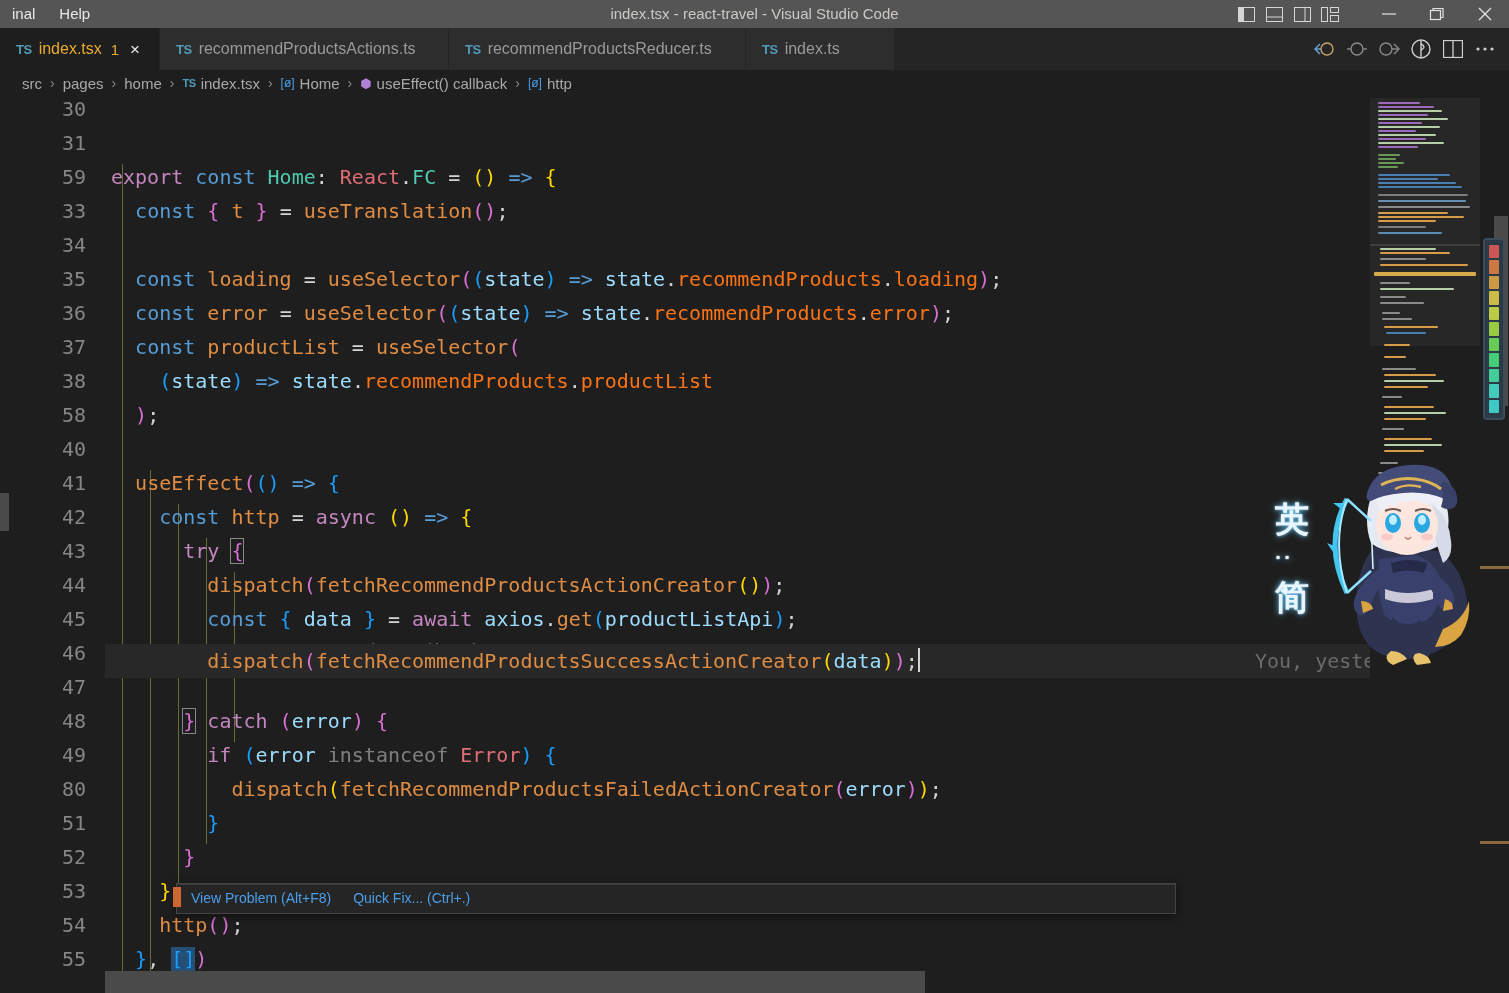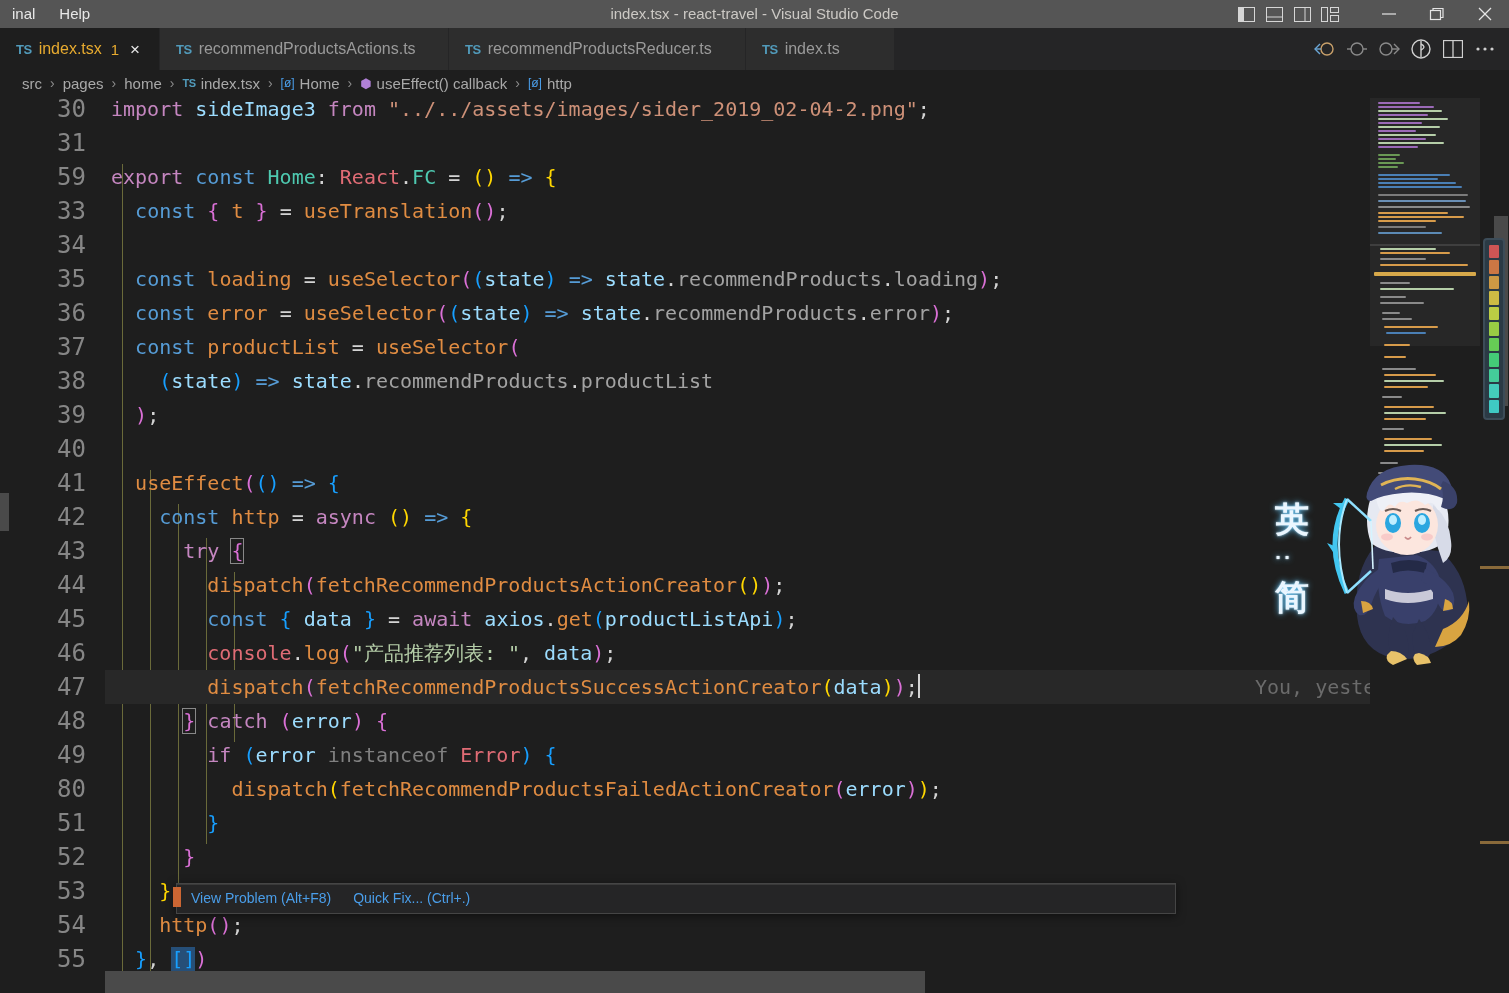--- a/index.html
+++ b/index.html
@@ -103,38 +103,38 @@
   .left-sliver {
     position:absolute; left:0; top:397px; width:9px; height:38px;
     background:#4a4a4a;
   }
   .gutter {
     position: absolute; left: 0; top: 0; width: 105px; height: 897px;
   }
   .lnum {
     position: absolute; right: 19px;
     font-family: "DejaVu Sans Mono", monospace;
-    font-size: 24px; color: #868686;
+    font-size: 20px; color: #868686;
     text-align: center; line-height: 34px;
   }
   .codearea { position: absolute; left: 105px; top: 0; right: 0; height: 897px; }
   .cline {
     position: absolute; left: 0; right: 0; height: 34px;
     font-family: "DejaVu Sans Mono", monospace;
     font-size: 20px; line-height: 34px;
     color: #d4d4d4; white-space: pre;
   }
   .cline .txt { padding-left: 6px; display: inline-block; }
   .hl-line { background: #282828; }
 
   
   .t-kw      { color: #c586c0; }
   .t-kw2     { color: #569cd6; }
   .t-var     { color: #9cdcfe; }
-  .t-prop    { color: #a3a3a3; }
+  .t-prop    { color: #f97316; }
   .t-fn-or   { color: #e08c42; }
   .t-type    { color: #4ec9b0; }
   .t-cls     { color: #e06c75; }
   .t-str     { color: #ce9178; }
   .t-strg    { color: #b5cea8; }
   .t-punc    { color: #d4d4d4; }
   .t-p1      { color: #ffd700; }
   .t-p2      { color: #da70d6; }
   .t-p3      { color: #179fff; }
   .t-op      { color: #d4d4d4; }
@@ -405,21 +405,21 @@
     <div class="gutter">
       <div class="lnum" style="top:-4px">30</div>
       <div class="lnum" style="top:30px">31</div>
       <div class="lnum" style="top:64px">59</div>
       <div class="lnum" style="top:98px">33</div>
       <div class="lnum" style="top:132px">34</div>
       <div class="lnum" style="top:166px">35</div>
       <div class="lnum" style="top:200px">36</div>
       <div class="lnum" style="top:234px">37</div>
       <div class="lnum" style="top:268px">38</div>
-      <div class="lnum" style="top:302px">39</div>
+      <div class="lnum" style="top:302px">58</div>
       <div class="lnum" style="top:336px">40</div>
       <div class="lnum" style="top:370px">41</div>
       <div class="lnum" style="top:404px">42</div>
       <div class="lnum" style="top:438px">43</div>
       <div class="lnum" style="top:472px">44</div>
       <div class="lnum" style="top:506px">45</div>
       <div class="lnum" style="top:540px">46</div>
       <div class="lnum" style="top:574px">47</div>
       <div class="lnum" style="top:608px">48</div>
       <div class="lnum" style="top:642px">49</div>
@@ -432,21 +432,20 @@
       <div class="lnum" style="top:880px">56</div>
     </div>
 
     <div class="codearea">
       <div class="indent-guide" style="left:17px;  top:68px;  height:848px;"></div>
       <div class="indent-guide" style="left:45px;  top:374px; height:510px;"></div>
       <div class="indent-guide" style="left:73px;  top:408px; height:408px;"></div>
       <div class="indent-guide" style="left:101px; top:442px; height:306px;"></div>
       <div class="indent-guide" style="left:129px; top:476px; height:170px;"></div>
 
-      <div class="cline" style="top:-4px"><span class="txt"><span class="t-kw">import</span> <span class="t-var">sideImage3</span> <span class="t-kw">from</span> <span class="t-str">"../../assets/images/sider_2019_02-04-2.png"</span><span class="t-punc">;</span></span></div>
 
       <div class="cline" style="top:30px"><span class="txt"></span></div>
 
       <div class="cline" style="top:64px"><span class="txt"><span class="t-kw">export</span> <span class="t-kw2">const</span> <span class="t-type">Home</span><span class="t-punc">:</span> <span class="t-cls">React</span><span class="t-punc">.</span><span class="t-type">FC</span> <span class="t-op">=</span> <span class="t-p1">()</span> <span class="t-kw2">=&gt;</span> <span class="t-p1">{</span></span></div>
 
       <div class="cline" style="top:98px"><span class="txt">  <span class="t-kw2">const</span> <span class="t-p2">{</span> <span class="t-fn-or">t</span> <span class="t-p2">}</span> <span class="t-op">=</span> <span class="t-fn-or">useTranslation</span><span class="t-p2">()</span><span class="t-punc">;</span></span></div>
 
 
       <div class="cline" style="top:166px"><span class="txt">  <span class="t-kw2">const</span> <span class="t-fn-or">loading</span> <span class="t-op">=</span> <span class="t-fn-or">useSelector</span><span class="t-p2">(</span><span class="t-p3">(</span><span class="t-var">state</span><span class="t-p3">)</span> <span class="t-kw2">=&gt;</span> <span class="t-var">state</span><span class="t-punc">.</span><span class="t-prop">recommendProducts</span><span class="t-punc">.</span><span class="t-prop">loading</span><span class="t-p2">)</span><span class="t-punc">;</span></span></div>
 
@@ -465,21 +464,21 @@
       <div class="cline" style="top:370px"><span class="txt">  <span class="t-fn-or">useEffect</span><span class="t-p2">(</span><span class="t-p3">()</span> <span class="t-kw2">=&gt;</span> <span class="t-p3">{</span></span></div>
 
       <div class="cline" style="top:472px"><span class="txt">        <span class="t-fn-or">dispatch</span><span class="t-p2">(</span><span class="t-fn-or">fetchRecommendProductsActionCreator</span><span class="t-p1">()</span><span class="t-p2">)</span><span class="t-punc">;</span></span></div>
 
       <div class="cline" style="top:438px"><span class="txt">      <span class="t-kw">try</span> <span class="t-p2 brkt-match">{</span></span></div>
 
       <div class="cline" style="top:506px"><span class="txt">        <span class="t-kw2">const</span> <span class="t-p3">{</span> <span class="t-var">data</span> <span class="t-p3">}</span> <span class="t-op">=</span> <span class="t-kw">await</span> <span class="t-var">axios</span><span class="t-punc">.</span><span class="t-fn-or">get</span><span class="t-p3">(</span><span class="t-var">productListApi</span><span class="t-p3">)</span><span class="t-punc">;</span></span></div>
 
       <div class="cline" style="top:540px"><span class="txt">        <span class="t-pink">console</span><span class="t-punc">.</span><span class="t-fn-or">log</span><span class="t-p2">(</span><span class="t-strg">"产品推荐列表: "</span><span class="t-punc">,</span> <span class="t-var">data</span><span class="t-p2">)</span><span class="t-punc">;</span></span></div>
 
-      <div class="cline hl-line" style="top:574px"><span class="txt">        <span class="t-fn-or">dispatch</span><span class="t-p2">(</span><span class="t-fn-or">fetchRecommendProductsSuccessActionCreator</span><span class="t-p1">(</span><span class="t-var">data</span><span class="t-p1">)</span><span class="t-p2">)</span><span class="t-punc">;</span><span class="cursor-bar"></span></span>
+      <div class="cline hl-line" style="top:548px"><span class="txt">        <span class="t-fn-or">dispatch</span><span class="t-p2">(</span><span class="t-fn-or">fetchRecommendProductsSuccessActionCreator</span><span class="t-p1">(</span><span class="t-var">data</span><span class="t-p1">)</span><span class="t-p2">)</span><span class="t-punc">;</span><span class="cursor-bar"></span></span>
         <span class="blame">You, yesterday • fea</span>
       </div>
 
       <div class="cline" style="top:608px"><span class="txt">      <span class="t-p2 brkt-match">}</span> <span class="t-kw">catch</span> <span class="t-p2">(</span><span class="t-var">error</span><span class="t-p2">)</span> <span class="t-p2">{</span></span></div>
 
       <div class="cline" style="top:676px"><span class="txt">          <span class="t-fn-or">dispatch</span><span class="t-p1">(</span><span class="t-fn-or">fetchRecommendProductsFailedActionCreator</span><span class="t-p2">(</span><span class="t-var">error</span><span class="t-p2">)</span><span class="t-p1">)</span><span class="t-punc">;</span></span></div>
 
       <div class="cline" style="top:642px"><span class="txt">        <span class="t-kw">if</span> <span class="t-p3">(</span><span class="t-var">error</span> <span class="t-gray">instanceof</span> <span class="t-cls">Error</span><span class="t-p3">)</span> <span class="t-p3">{</span></span></div>
 
       <div class="cline" style="top:710px"><span class="txt">        <span class="t-p3">}</span></span></div>

